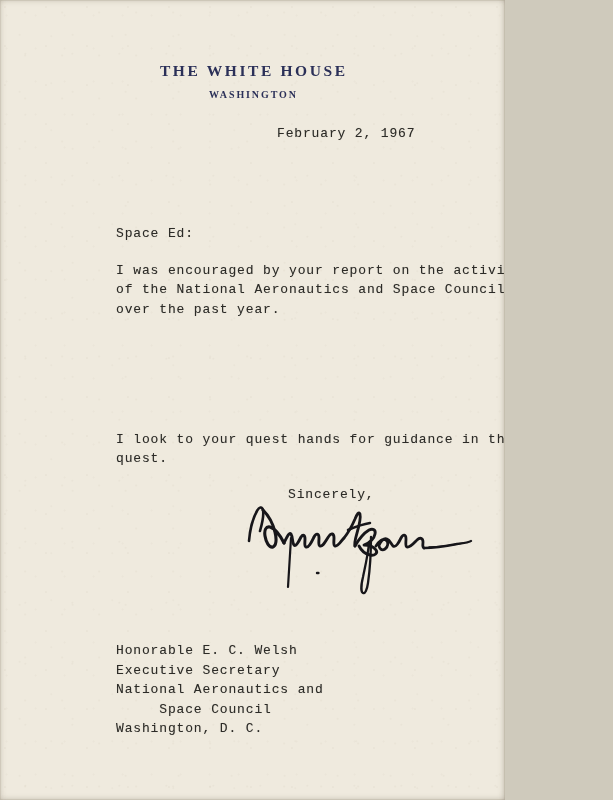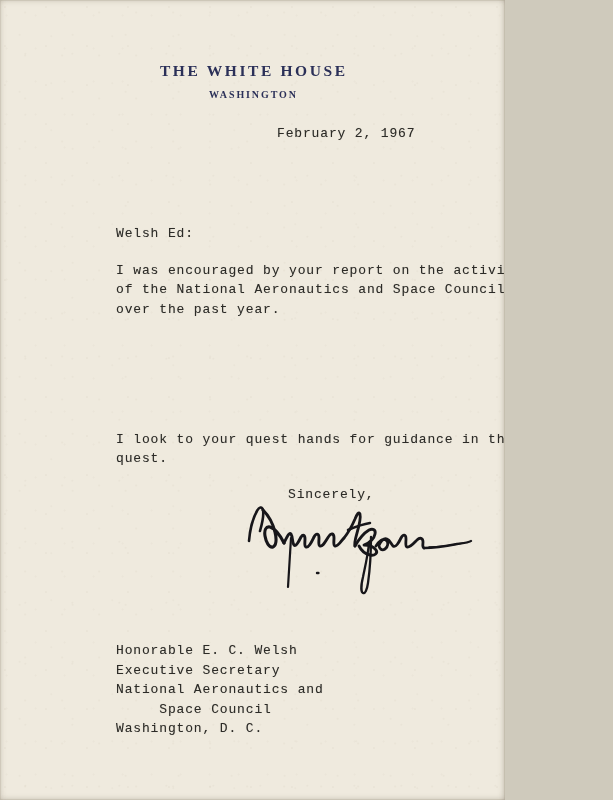--- a/index.html
+++ b/index.html
@@ -136,21 +136,21 @@
 <div id="letter">
 
   <div id="grain"></div>
 
   <div class="letterhead" id="wh-title">THE WHITE HOUSE</div>
 
   <div class="letterhead" id="wh-city">WASHINGTON</div>
 
   <div class="typed" id="date-line">February 2, 1967</div>
 
-  <div class="typed" id="salutation">Welsh Ed:</div>
+  <div class="typed" id="salutation">Space Ed:</div>
 
   <div class="typed" id="para-1">I was encouraged by your report on the activities
 of the National Aeronautics and Space Council
 over the past year.</div>
 
 
   <div class="typed" id="para-3">I look to your quest hands for guidance in that
 quest.</div>
 
   <div class="typed" id="closing">Sincerely,</div>

